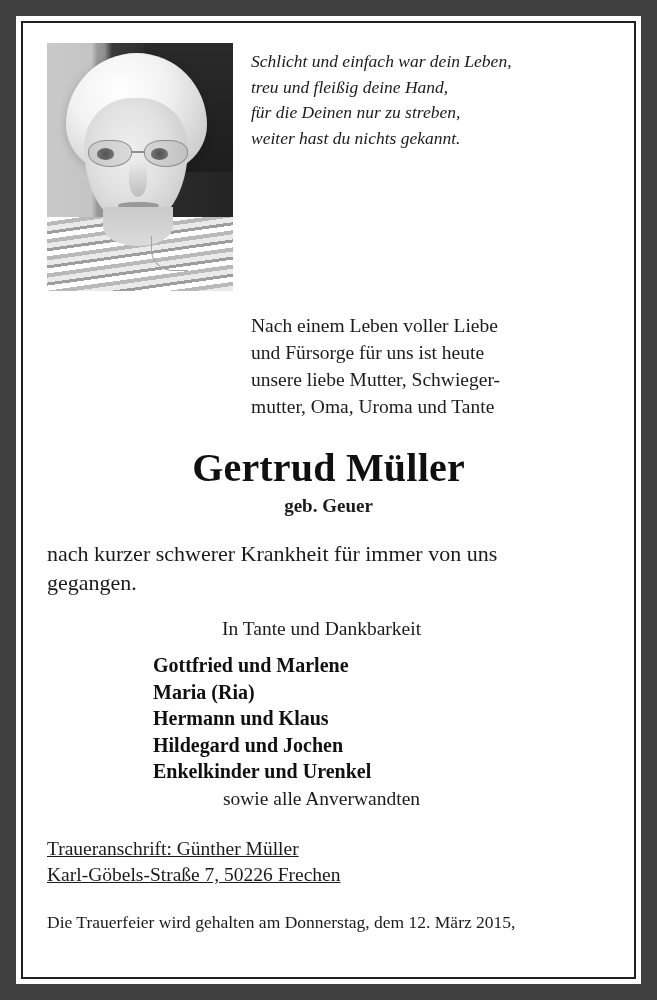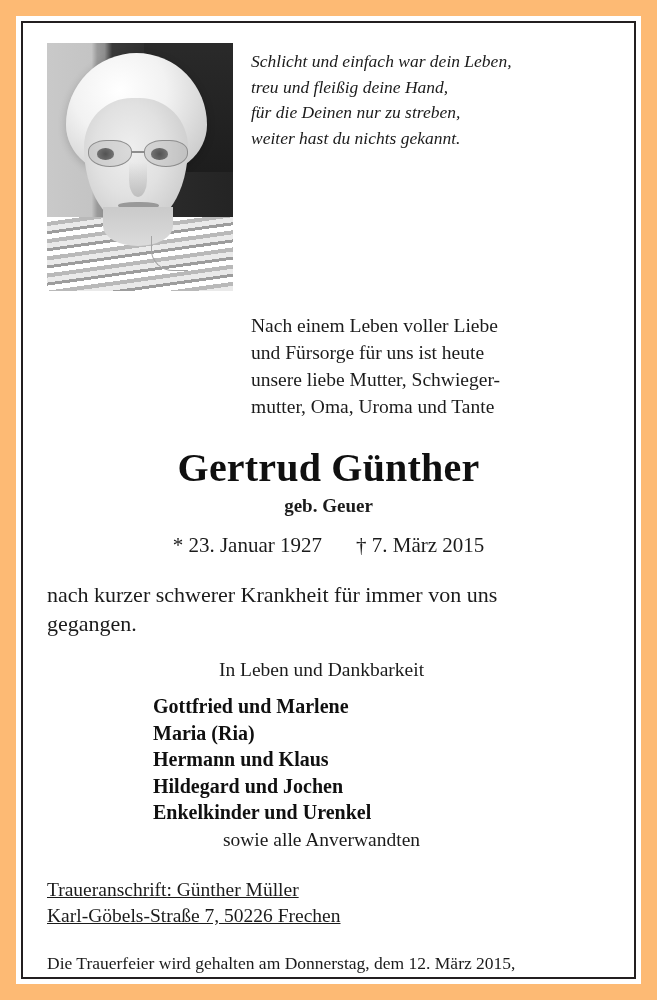--- a/index.html
+++ b/index.html
@@ -9,21 +9,21 @@
     height: 1000px;
     background: #231f20;
     font-family: "Liberation Serif", "DejaVu Serif", serif;
   }
 
   
   .obituary-frame {
     position: relative;
     width: 657px;
     height: 1000px;
-    background: #fdba74;       
+    background: #404040;       
     padding: 16px;
   }
   .frame-gap {
     width: 100%;
     height: 100%;
     background: #ffffff;       
     padding: 5px;
   }
   .frame-inner-rule {
     width: 100%;
@@ -293,35 +293,31 @@
         </div>
 
         <div class="intro-block">
           <div>Nach einem Leben voller Liebe</div>
           <div>und Fürsorge für uns ist heute</div>
           <div>unsere liebe Mutter, Schwieger-</div>
           <div>mutter, Oma, Uroma und Tante</div>
         </div>
 
         <div class="name-block">
-          <div class="deceased-name">Gertrud Günther</div>
+          <div class="deceased-name">Gertrud Müller</div>
           <div class="maiden-name">geb. Geuer</div>
-          <div class="life-dates">
-            <span>* 23. Januar 1927</span>
-            <span>† 7. März 2015</span>
-          </div>
         </div>
 
         <div class="passing">
           <div>nach kurzer schwerer Krankheit für immer von uns</div>
           <div class="line-2">gegangen.</div>
         </div>
 
         <div class="mourners">
-          <div class="mourners-intro">In Leben und Dankbarkeit</div>
+          <div class="mourners-intro">In Tante und Dankbarkeit</div>
           <div class="mourners-list">
             <div>Gottfried und Marlene</div>
             <div>Maria (Ria)</div>
             <div>Hermann und Klaus</div>
             <div>Hildegard und Jochen</div>
             <div>Enkelkinder und Urenkel</div>
           </div>
           <div class="mourners-outro">sowie alle Anverwandten</div>
         </div>
 

